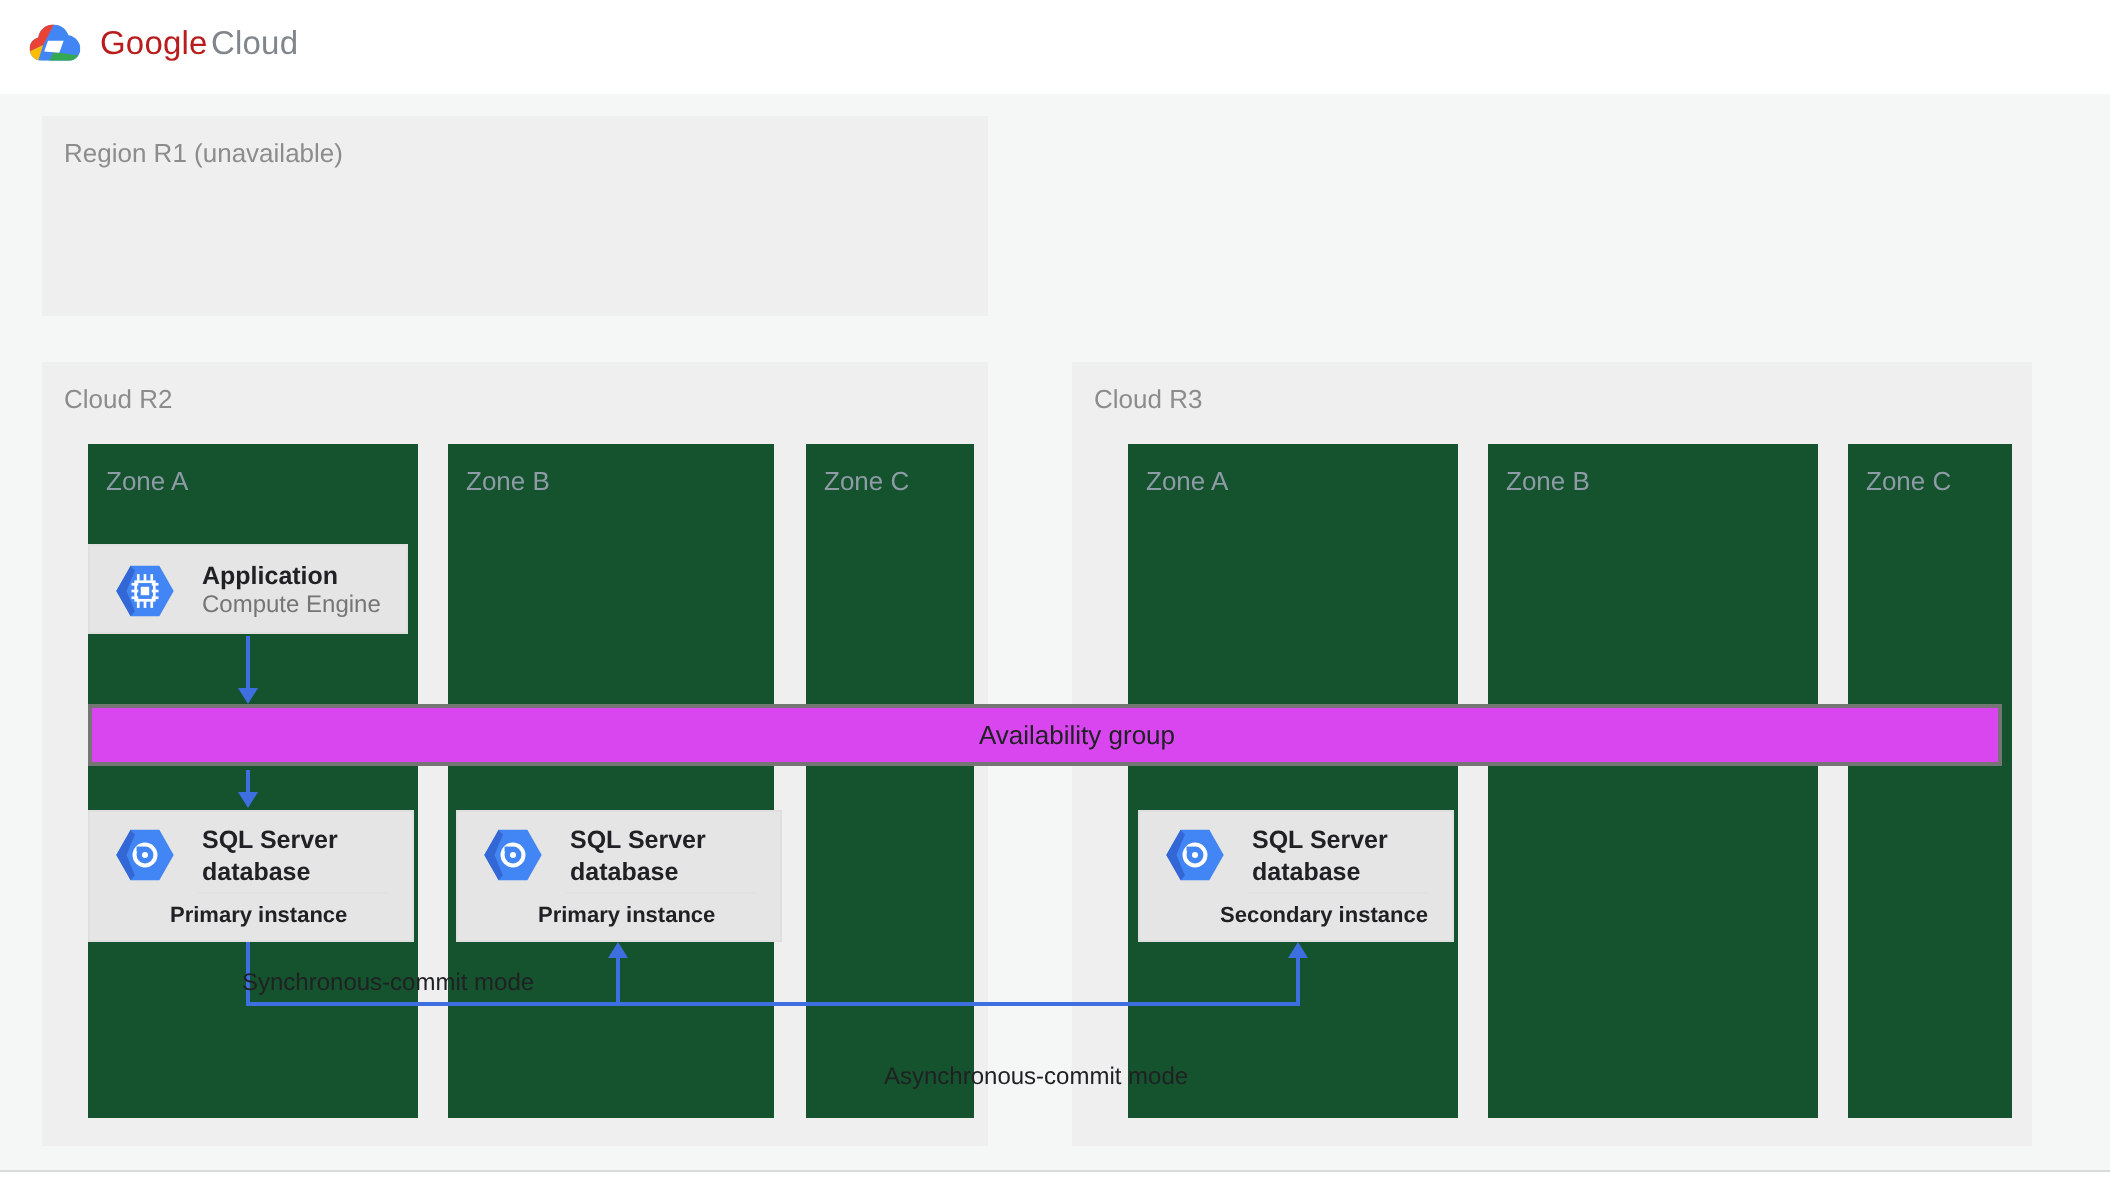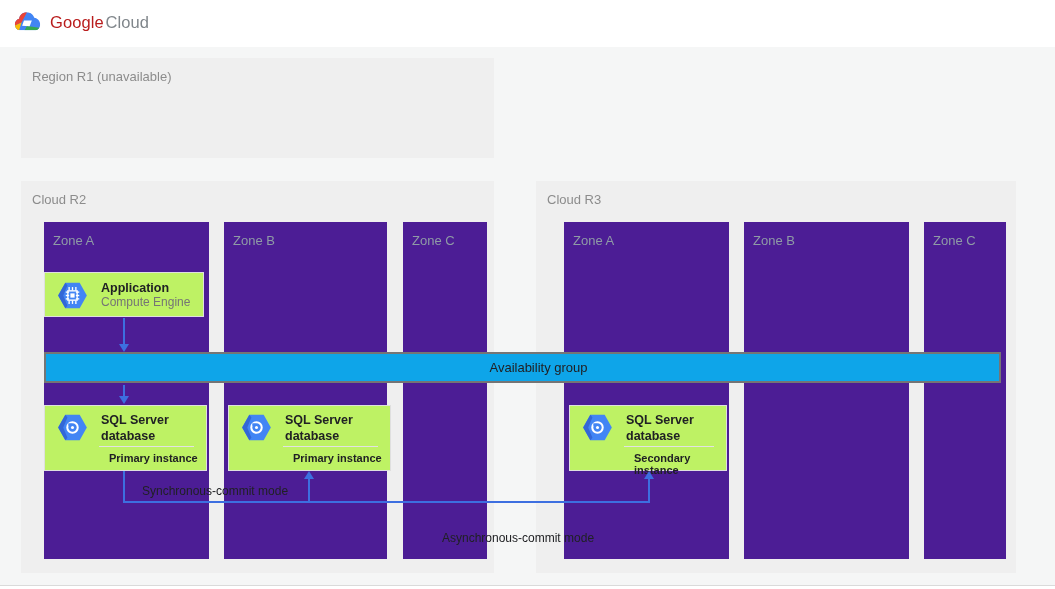--- a/index.html
+++ b/index.html
@@ -7,31 +7,31 @@
         font-family:"Liberation Sans","DejaVu Sans",sans-serif;-webkit-font-smoothing:antialiased;}
   .canvas{position:absolute;left:0;top:47px;width:1055px;height:538px;background:#f5f6f6;border-bottom:1px solid #dadada;}
   
   .logo{position:absolute;left:14px;top:11px;display:flex;align-items:center;gap:9px;}
   .logo-text{font-size:16.5px;letter-spacing:.1px;}
   .logo-google{color:#b91c1c;}
   .logo-cloud{color:#80868b;margin-left:-3px;}
   
   .region{position:absolute;background:#efefef;}
   .region-label{position:absolute;left:11px;top:11px;font-size:13px;color:#8c8c8c;}
-  .zone{position:absolute;background:#4c1d95;}
+  .zone{position:absolute;background:#14532d;}
   .zone-label{position:absolute;left:9px;top:11px;font-size:13px;color:#8f9ba6;}
   
-  .card{position:absolute;background:#bef264;border:1px solid #dfdfdf;box-sizing:border-box;}
+  .card{position:absolute;background:#e5e5e5;border:1px solid #dfdfdf;box-sizing:border-box;}
   .hexicon{position:absolute;left:12px;width:31px;height:27px;}
   .card-title{position:absolute;left:56px;font-size:12.5px;font-weight:bold;color:#202124;line-height:1.3;width:92px;}
   .card-sub{position:absolute;left:56px;font-size:12px;color:#757575;}
   .card-sep{position:absolute;left:54px;right:12px;top:40px;height:1px;background:#e2e2e2;}
-  .card-instance{position:absolute;left:64px;top:46px;font-size:11px;font-weight:bold;color:#202124;}
+  .card-instance{position:absolute;left:40px;top:46px;font-size:11px;font-weight:bold;color:#202124;}
   
-  .avail-bar{position:absolute;left:44px;top:352px;width:957px;height:31px;background:#0ea5e9;
+  .avail-bar{position:absolute;left:44px;top:352px;width:957px;height:31px;background:#d946ef;
              border:2px solid #757575;box-sizing:border-box;display:flex;align-items:center;justify-content:center;
              font-size:13px;color:#202124;padding-left:32px;}
   
   .vline,.hline{position:absolute;background:#3d6fe0;}
   .vline{width:2px;}
   .hline{height:2px;}
   .arr-down{position:absolute;width:0;height:0;border-left:5px solid transparent;border-right:5px solid transparent;border-top:8px solid #3d6fe0;}
   .arr-up{position:absolute;width:0;height:0;border-left:5px solid transparent;border-right:5px solid transparent;border-bottom:8px solid #3d6fe0;}
   .conn-label{position:absolute;font-size:12px;color:#202124;white-space:nowrap;}
 </style>
@@ -179,16 +179,16 @@
 
   <div class="vline" style="left:123px;top:471px;height:32px;"></div>
   <div class="hline" style="left:123px;top:501px;width:527px;"></div>
 
   <div class="vline" style="left:308px;top:477px;height:25px;"></div>
   <div class="arr-up" style="left:304px;top:471px;"></div>
 
   <div class="vline" style="left:648px;top:477px;height:25px;"></div>
   <div class="arr-up" style="left:644px;top:471px;"></div>
 
-  <div class="conn-label" style="left:142px;top:484px;">Synchronous-commit mode</div>
+  <div class="conn-label" style="left:121px;top:484px;">Synchronous-commit mode</div>
   <div class="conn-label" style="left:442px;top:506px;margin-top:25px;">Asynchronous-commit mode</div>
 
 </div>
 
 </body></html>

